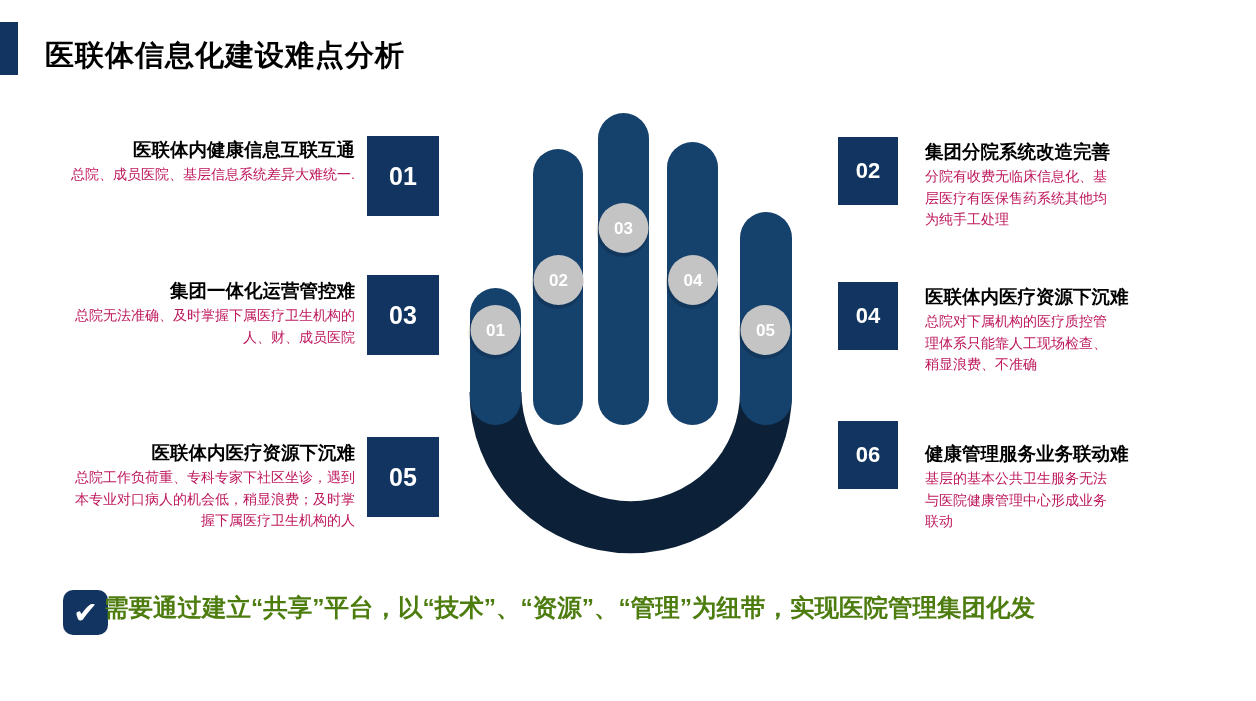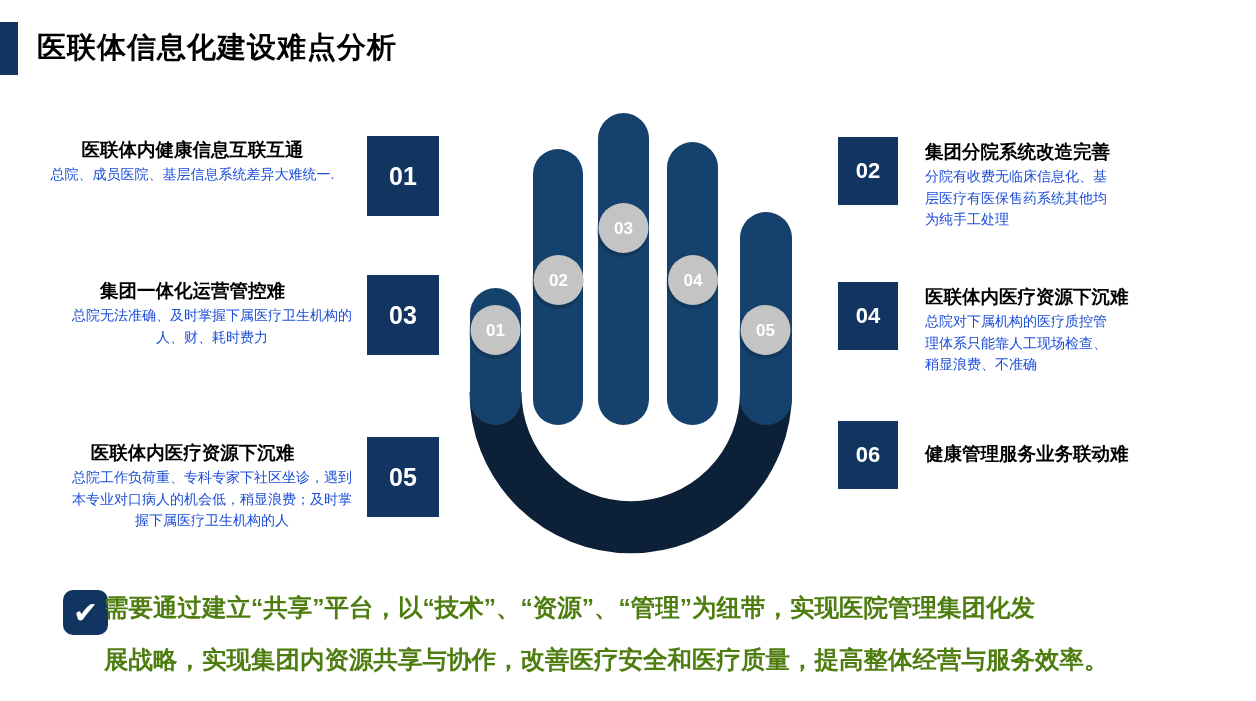--- a/index.html
+++ b/index.html
@@ -2,31 +2,31 @@
 <html><head>
 <meta charset="utf-8">
 <style>
   html,body{margin:0;padding:0;}
   body{
     width:1256px;height:701px;position:relative;background:#ffffff;
     font-family:"Liberation Sans","DejaVu Sans",sans-serif;overflow:hidden;
   }
   .accent-bar{position:absolute;left:0;top:22px;width:18px;height:53px;background:#113560;}
   .slide-title{
-    position:absolute;left:33px;top:24px;margin:4px;
+    position:absolute;left:33px;top:24px;margin:12px;
     font-size:29px;font-weight:bold;color:#000;letter-spacing:1px;
   }
   
   .hand{position:absolute;left:440px;top:100px;}
   .hand .num{font-size:17px;font-weight:bold;fill:#ffffff;text-anchor:middle;}
   
   .item{position:absolute;}
   .item-title{font-size:18.5px;font-weight:bold;color:#000;line-height:26px;}
-  .item-desc{font-size:14px;color:#1d4ed8;line-height:21.5px;margin-top:1px;}
-  .item-left{text-align:center;}
+  .item-desc{font-size:14px;color:#be185d;line-height:21.5px;margin-top:1px;}
+  .item-left{text-align:right;}
   .item-left .item-desc{margin-left:auto;}
   .item-l1{left:30px;top:137px;width:325px;}
   .item-l1 .item-desc{white-space:nowrap;}
   .item-l3{left:30px;top:278px;width:325px;}
   .item-l3 .item-desc{max-width:286px;margin-left:auto;}
   .item-l5{left:30px;top:440px;width:325px;}
   .item-l5 .item-desc{max-width:286px;margin-left:auto;}
   .item-r2{left:925px;top:139px;width:212px;}
   .item-r4{left:925px;top:284px;width:212px;}
   .item-r6{left:925px;top:441px;width:212px;}
@@ -91,21 +91,21 @@
   </svg>
 
   <div class="item item-left item-l1">
     <div class="item-title">医联体内健康信息互联互通</div>
     <div class="item-desc">总院、成员医院、基层信息系统差异大难统一.</div>
   </div>
   <div class="numsq numsq-left sq1">01</div>
 
   <div class="item item-left item-l3">
     <div class="item-title">集团一体化运营管控难</div>
-    <div class="item-desc">总院无法准确、及时掌握下属医疗卫生机构的人、财、耗时费力</div>
+    <div class="item-desc">总院无法准确、及时掌握下属医疗卫生机构的人、财、成员医院</div>
   </div>
   <div class="numsq numsq-left sq3">03</div>
 
   <div class="item item-left item-l5">
     <div class="item-title">医联体内医疗资源下沉难</div>
     <div class="item-desc">总院工作负荷重、专科专家下社区坐诊，遇到本专业对口病人的机会低，稍显浪费；及时掌握下属医疗卫生机构的人</div>
   </div>
   <div class="numsq numsq-left sq5">05</div>
 
   <div class="numsq numsq-right sq2">02</div>
@@ -116,21 +116,21 @@
 
   <div class="numsq numsq-right sq4">04</div>
   <div class="item item-r4">
     <div class="item-title">医联体内医疗资源下沉难</div>
     <div class="item-desc">总院对下属机构的医疗质控管理体系只能靠人工现场检查、稍显浪费、不准确</div>
   </div>
 
   <div class="numsq numsq-right sq6">06</div>
   <div class="item item-r6">
     <div class="item-title">健康管理服务业务联动难</div>
+    <div class="item-desc">基层的基本公共卫生服务无法与医院健康管理中心形成业务联动</div>
   </div>
 
   <div class="check-box">✔</div>
   <div class="summary">
     <div>需要通过建立“共享”平台，以“技术”、“资源”、“管理”为纽带，实现医院管理集团化发</div>
-    <div>展战略，实现集团内资源共享与协作，改善医疗安全和医疗质量，提高整体经营与服务效率。</div>
   </div>
 
 </div>
 
 </body></html>

